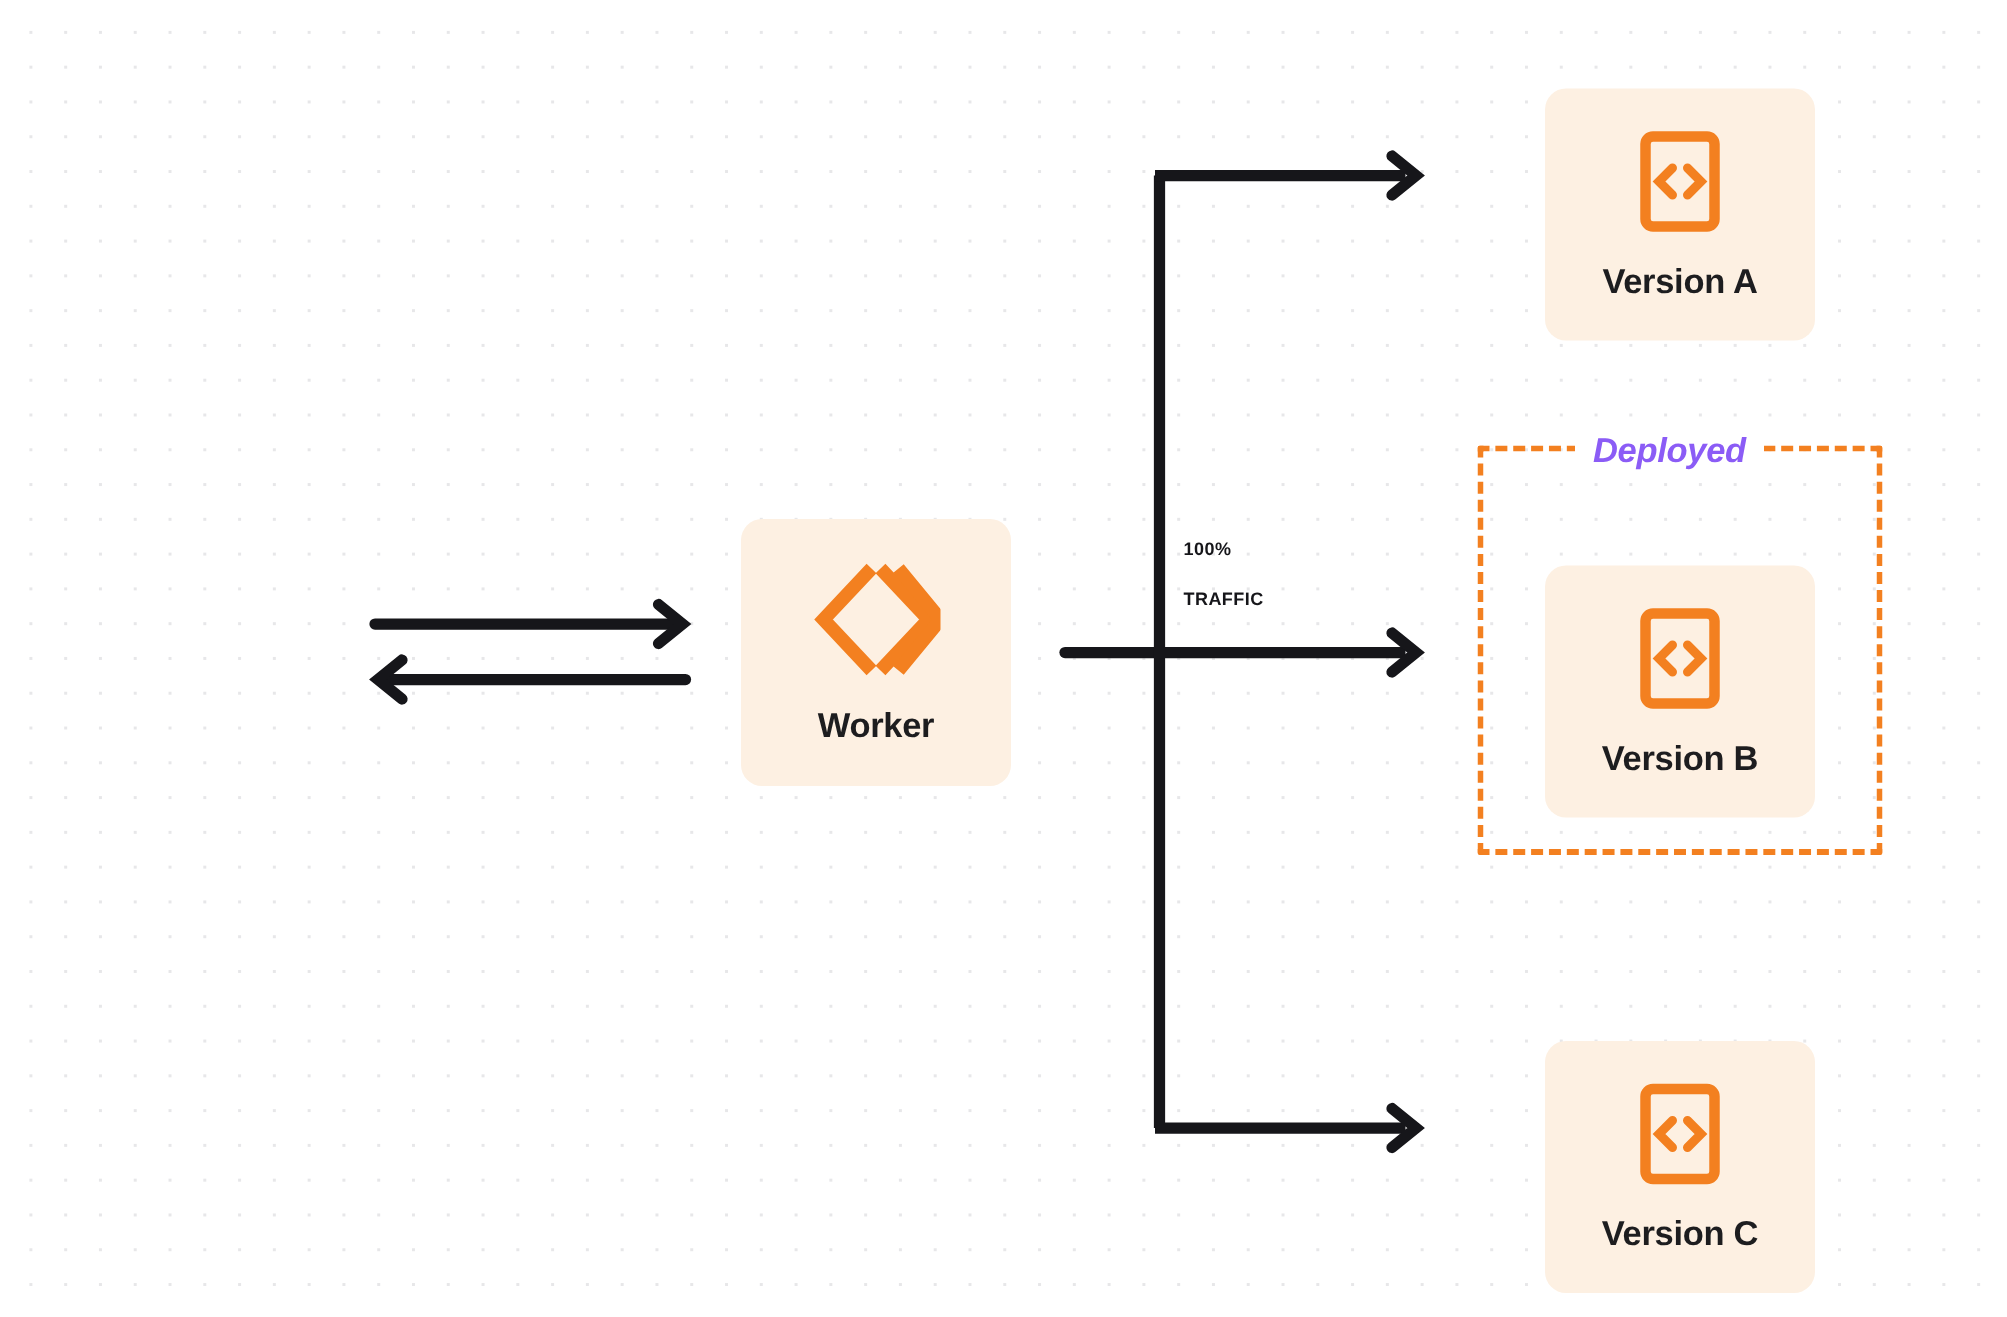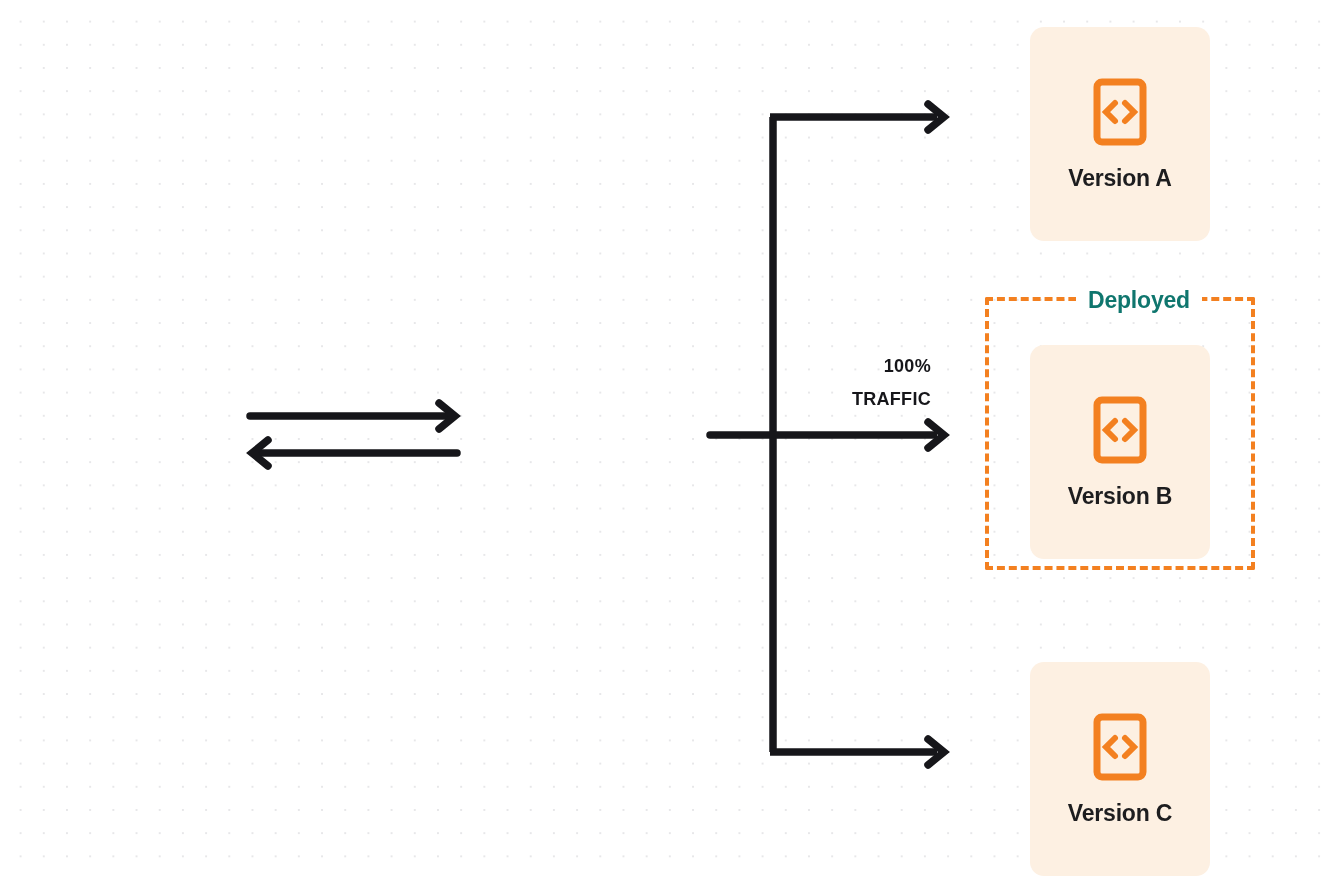--- a/index.html
+++ b/index.html
@@ -46,23 +46,24 @@
   .node-worker {
     left: 494px;
     top: 346px;
     width: 180px;
     height: 178px;
     background: #fdf0e2;
   }
 
   .node-version {
     width: 180px;
-    height: 214px;
+    height: 168px;
     background: #fdf0e2;
     left: 1030px;
+    margin-top: 32px;
   }
   #node-version-a { top: 27px; }
   #node-version-b { top: 345px; text-align: center; }
   #node-version-c { top: 662px; }
 
   .node-version .node-label,
   .node-worker .node-label {
     font-size: 23px;
     font-weight: bold;
     color: #1d1d1f;
@@ -78,40 +79,41 @@
     left: 985px;
     top: 297px;
     width: 270px;
     height: 273px;
     border: 4px dashed #f38020;
     border-radius: 2px;
     box-sizing: border-box;
   }
   .deployed-label {
     position: absolute;
-    left: 1076px;
+    left: 1050px;
     top: 287px;
     padding: 0 12px;
     background: #ffffff;
-    color: #0f766e;
+    color: #8b5cf6;
     font-size: 23px;
     font-weight: bold;
     letter-spacing: -0.2px;
     line-height: 26px;
     white-space: nowrap;
+    font-style: italic;
   }
 
   .traffic-label {
     position: absolute;
     left: 789px;
     top: 350px;
     width: 142px;
-    text-align: right;
+    text-align: left;
     color: #16161a;
-    font-size: 18px;
+    font-size: 12px;
     font-weight: bold;
     line-height: 33px;
     letter-spacing: 0.3px;
   }
 
   svg.edges {
     position: absolute;
     left: 0;
     top: 0;
     width: 1338px;
@@ -161,20 +163,30 @@
       <use href="#arrowhead-right" x="944" y="435"></use>
     </g>
 
     <g>
       <line x1="770" y1="752" x2="937" y2="752" stroke="#16161a" stroke-width="7.5" stroke-linecap="butt"></line>
       <use href="#arrowhead-right" x="944" y="752"></use>
     </g>
   </svg>
 
 
+  <div class="node node-worker">
+    <span>
+      <svg class="icon-worker" viewBox="0 0 86 78" xmlns="http://www.w3.org/2000/svg">
+        <path d="M 40 5 L 8 39 L 40 73" fill="none" stroke="#f38020" stroke-width="9" stroke-linejoin="miter" stroke-linecap="butt"></path>
+        <path d="M 46 5 L 78 39 L 46 73" fill="none" stroke="#f38020" stroke-width="9" stroke-linejoin="miter" stroke-linecap="butt"></path>
+        <path d="M 58 5 L 86 39 L 58 73" fill="none" stroke="#f38020" stroke-width="9" stroke-linejoin="miter" stroke-linecap="butt"></path>
+      </svg>
+    </span>
+    <span class="node-label">Worker</span>
+  </div>
 
   <div class="deployed-box"></div>
   <div class="deployed-label">Deployed</div>
 
   <div id="node-version-a" class="node node-version">
     <span>
       <svg class="icon-code" viewBox="0 0 56 70" xmlns="http://www.w3.org/2000/svg">
         <rect x="5" y="5" width="46" height="60" rx="5" ry="5" fill="none" stroke="#f38020" stroke-width="7"></rect>
         <path d="M 23 26 L 14 35 L 23 44" fill="none" stroke="#f38020" stroke-width="6" stroke-linecap="round" stroke-linejoin="miter"></path>
         <path d="M 33 26 L 42 35 L 33 44" fill="none" stroke="#f38020" stroke-width="6" stroke-linecap="round" stroke-linejoin="miter"></path>

